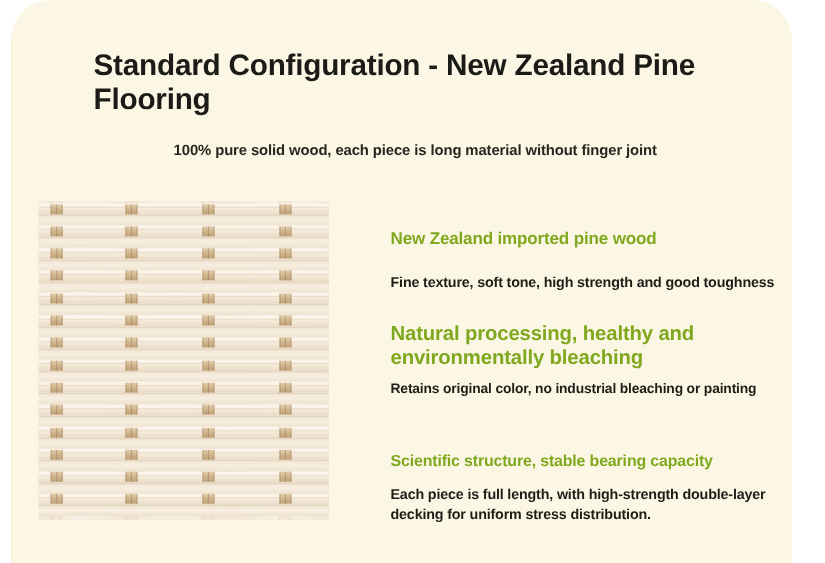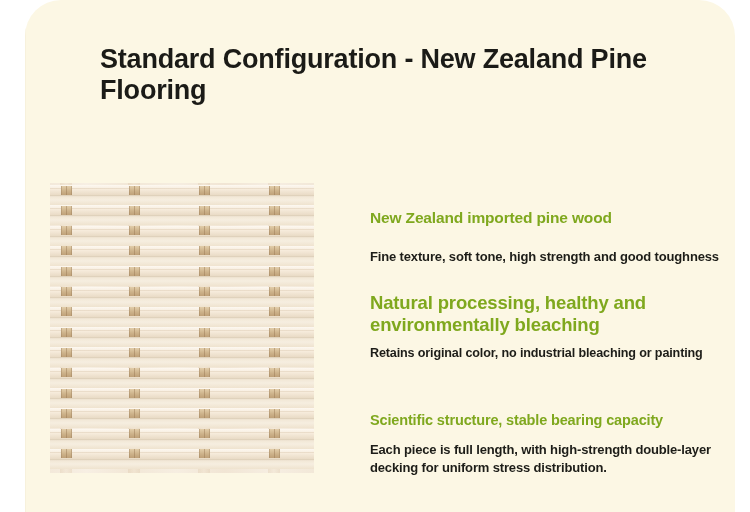--- a/index.html
+++ b/index.html
@@ -6,21 +6,21 @@
   html, body {
     width:750px; height:512px;
     background:#ffffff;
     font-family:"Liberation Sans", sans-serif;
     overflow:hidden;
   }
 
   
   #promo-card{
     position:absolute;
-    left:25px; top:0;
+    left:10px; top:0;
     width:710px; height:512px;
     background:#fcf7e4;
     border-top-left-radius:36px;
     border-top-right-radius:36px;
     overflow:hidden;
   }
   
   #panel-seam{
     position:absolute; left:0; top:0; width:1px; height:512px;
     background:#f7f1dc;
@@ -131,20 +131,21 @@
   #feature-3 .feature-body{ font-size:13px; line-height:1.35; margin-top:12px; width:375px; }
 </style>
 </head>
 <body>
 
 <div id="promo-card">
 
   <div id="panel-seam"></div>
 
   <h1 id="title">Standard Configuration - New Zealand Pine Flooring</h1>
+  <p id="subtitle">100% pure solid wood, each piece is long material without finger joint</p>
 
   <div id="slat-image">
     <div class="slat-bg-panel"></div>
     <div id="slat-layers">
         <div class="rail" style="left: 10px;"></div>
         <div class="rail" style="left: 78px;"></div>
         <div class="rail" style="left: 148px;"></div>
         <div class="rail" style="left: 218px;"></div>
         <div class="gap" style="top: 12px;"></div>
         <div class="slat" style="top: 2px;"></div>

